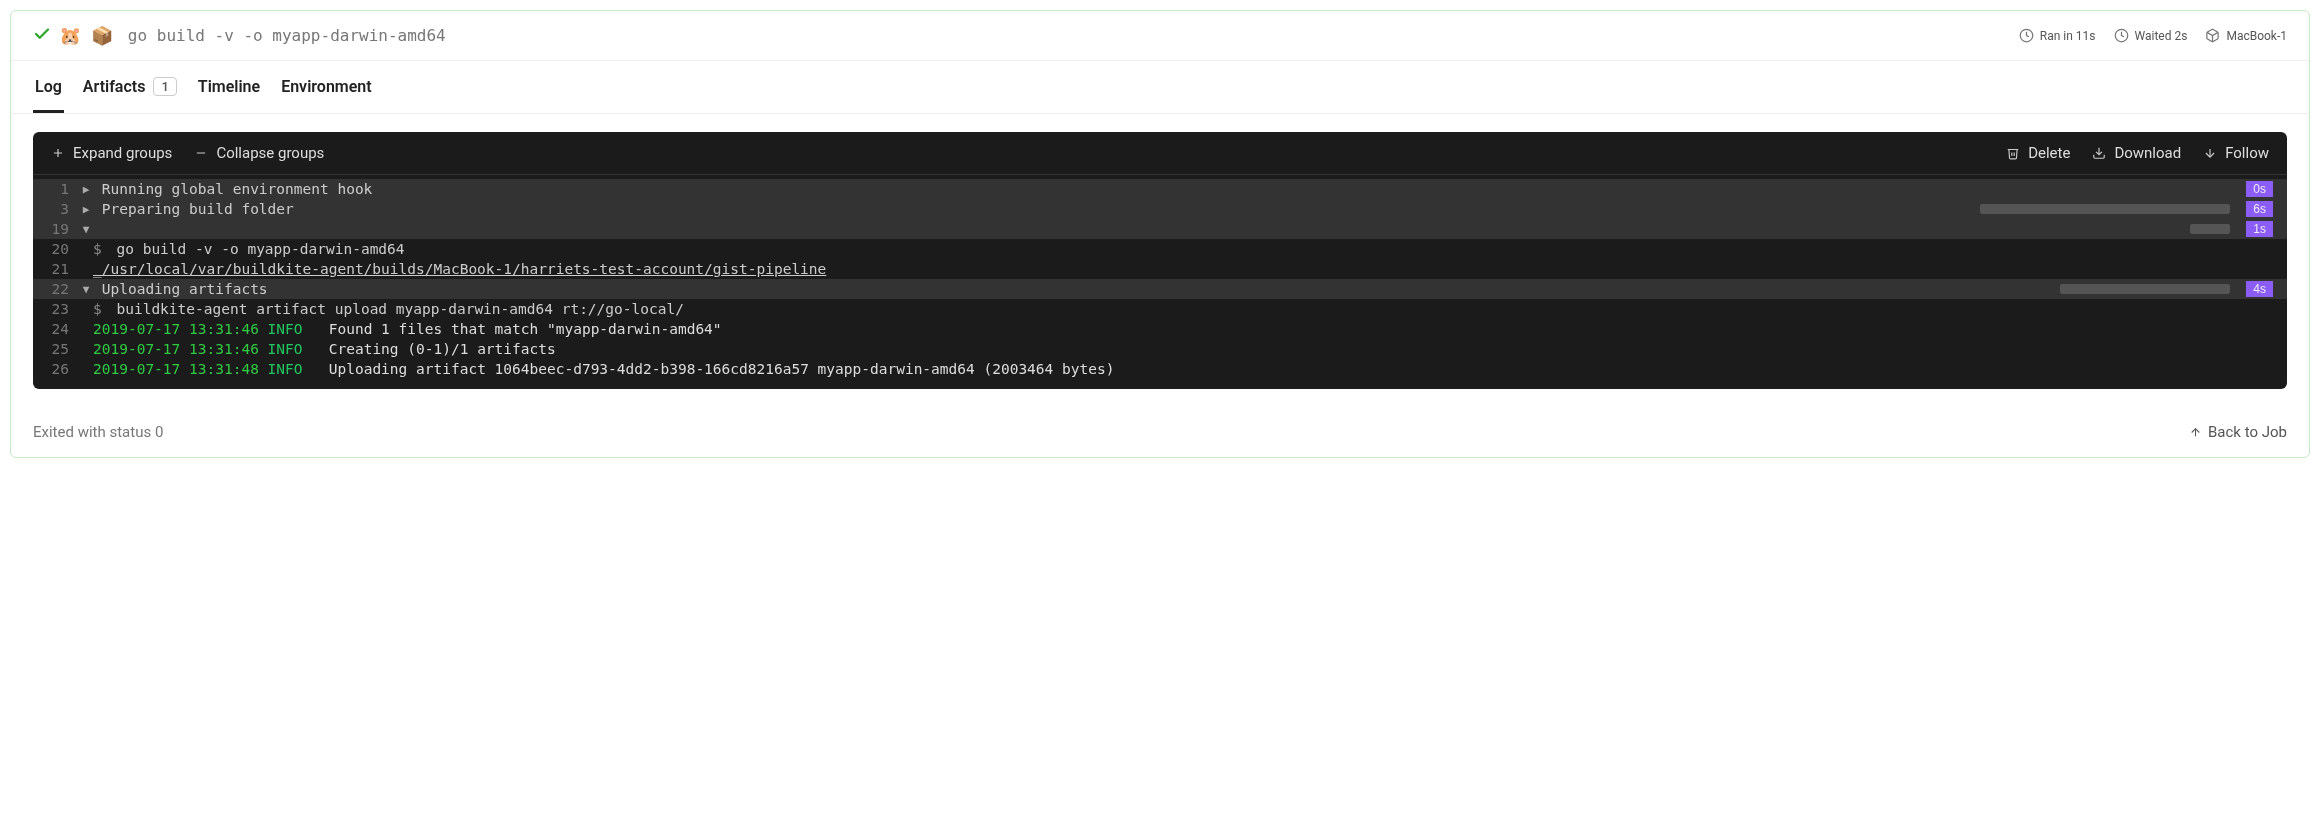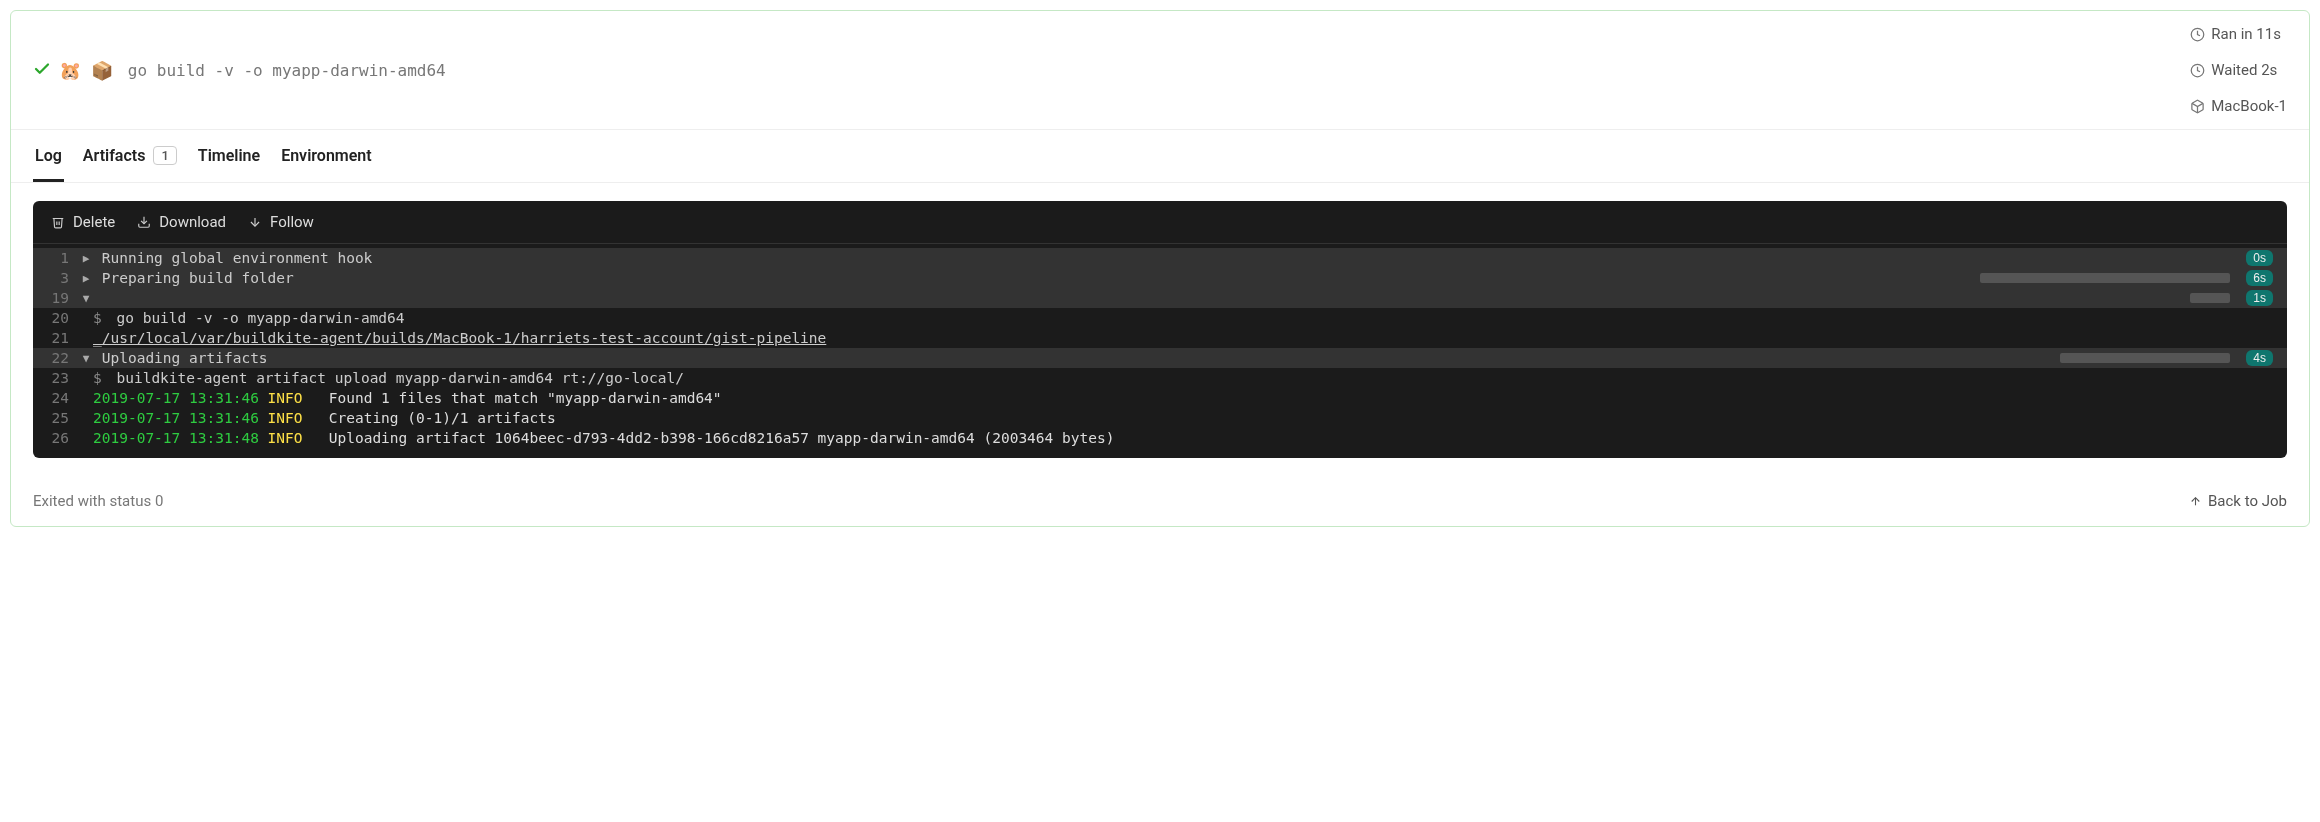--- a/index.html
+++ b/index.html
@@ -14,21 +14,21 @@
     border-radius: 6px;
     overflow: hidden;
   }
   .header {
     display: flex;
     align-items: center;
     padding: 14px 22px;
     border-bottom: 1px solid #eee;
   }
   .header-left { display: flex; align-items: center; gap: 8px; flex: 1; }
-  .header-right { display: flex; align-items: flex-start; gap: 18px; color: #666; font-size: 15px; flex-direction: column; }
+  .header-right { display: flex; align-items: flex-end; gap: 18px; color: #666; font-size: 12px; }
   .check-icon svg { width: 18px; height: 18px; }
   .emoji { font-size: 18px; margin-right: 2px; }
   .cmd-title { color: #777; font-family: "SFMono-Regular", Menlo, Consolas, monospace; font-size: 16px; margin-left: 4px; }
   .meta-item { display: inline-flex; align-items: center; gap: 6px; color: #555; }
   .meta-item svg { width: 15px; height: 15px; }
 
   .tabs {
     display: flex;
     gap: 17px;
     padding: 0 22px;
@@ -98,29 +98,29 @@
     width: 14px;
     text-align: center;
     color: #aaa;
     flex-shrink: 0;
     font-size: 11px;
   }
   .log-text { flex: 1; white-space: pre; }
   .prompt { color: #888; margin-right: 6px; }
   .underline { text-decoration: underline; color: #ccc; }
   .ts-green { color: #2ecc40; }
-  .info-green { color: #fde047; }
+  .info-green { color: #22c55e; }
   .log-msg { color: #ddd; }
 
   .time-badge {
-    background: #0f766e;
+    background: #8b5cf6;
     color: #eee;
     font-size: 12px;
     padding: 1px 7px;
-    border-radius: 6px;
+    border-radius: 0;
     margin-left: 8px;
     font-family: -apple-system, sans-serif;
     flex-shrink: 0;
   }
   .bar {
     height: 10px;
     background: #555;
     border-radius: 2px;
     margin-left: auto;
     margin-right: 8px;
@@ -191,20 +191,35 @@
     <div class="tab">
         <span>Timeline</span>
       </div>
     <div class="tab">
         <span>Environment</span>
       </div>
   </div>
 
   <div class="log-wrap">
     <div class="log-toolbar">
+      <div class="left">
+        <span class="tool-btn">
+          <svg viewBox="0 0 24 24" fill="none" stroke="#ccc" stroke-width="2">
+              <line x1="12" y1="5" x2="12" y2="19"></line>
+              <line x1="5" y1="12" x2="19" y2="12"></line>
+            </svg>
+          <span>Expand groups</span>
+        </span>
+        <span class="tool-btn">
+          <svg viewBox="0 0 24 24" fill="none" stroke="#ccc" stroke-width="2">
+              <line x1="5" y1="12" x2="19" y2="12"></line>
+            </svg>
+          <span>Collapse groups</span>
+        </span>
+      </div>
       <div class="right">
         <span class="tool-btn">
           <svg viewBox="0 0 24 24" fill="none" stroke="#ccc" stroke-width="2">
               <polyline points="3 6 5 6 21 6"></polyline>
               <path d="M19 6l-1 14a2 2 0 0 1-2 2H8a2 2 0 0 1-2-2L5 6"></path>
               <path d="M10 11v6M14 11v6"></path>
             </svg>
           <span>Delete</span>
         </span>
         <span class="tool-btn">

